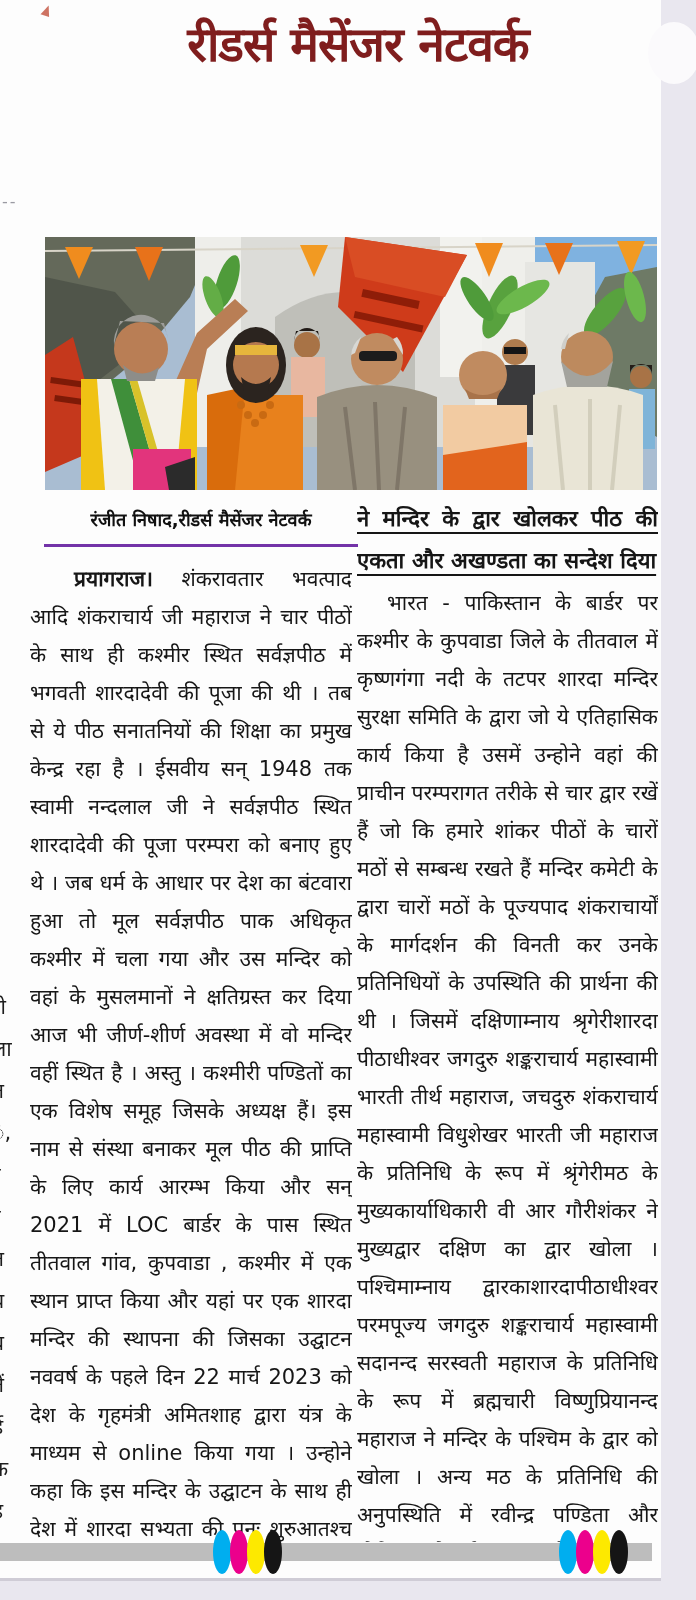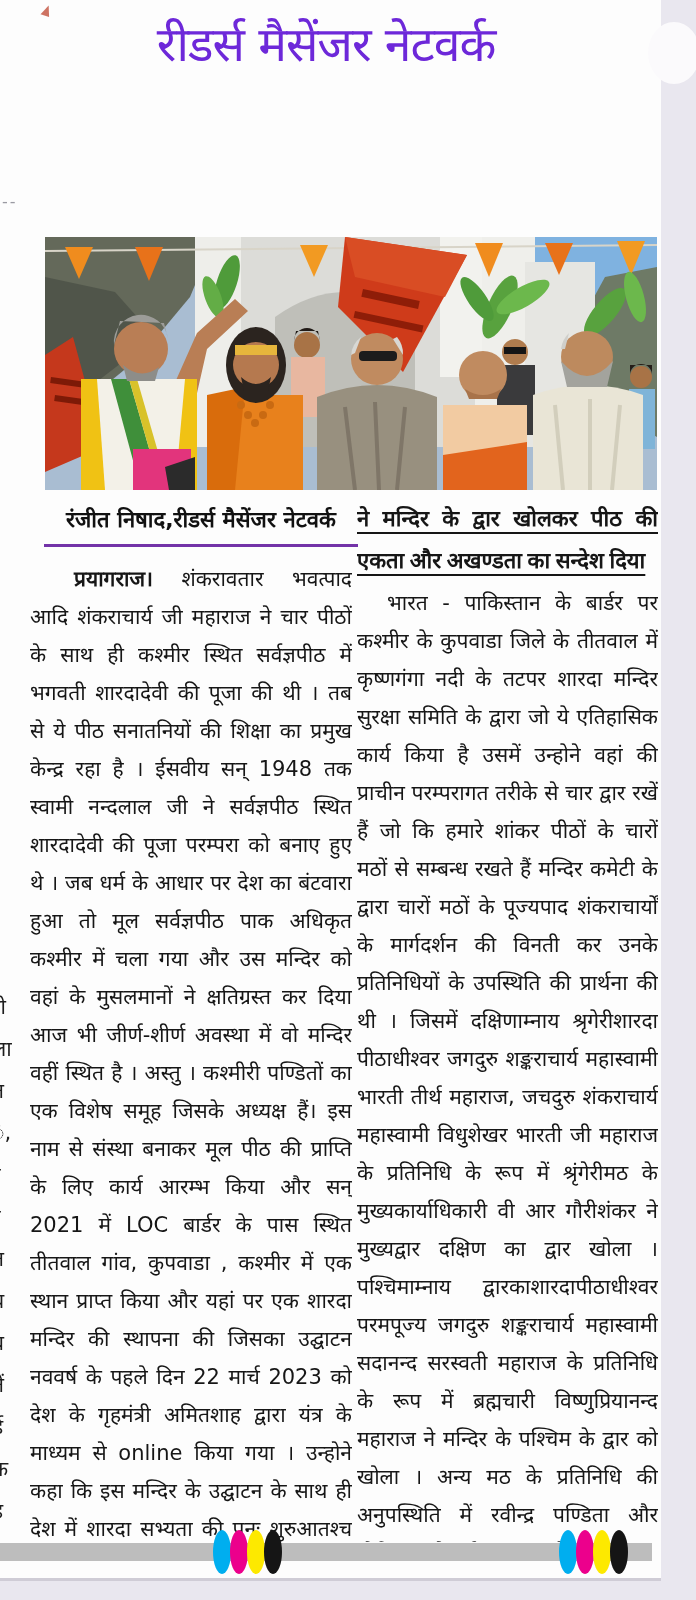--- a/index.html
+++ b/index.html
@@ -25,51 +25,51 @@
   .corner-mark{
     position:absolute;left:42px;top:5px;width:0;height:0;
     border-left:5px solid transparent;border-right:4px solid transparent;
     border-bottom:11px solid #c65a48;transform:rotate(18deg);opacity:.85;
   }
   .edge-dashes{
     position:absolute;left:2px;top:192px;color:#9a9aa2;font-size:16px;letter-spacing:2px;
   }
   
   .headline{
-    position:absolute;left:12px;top:6px;width:628px;text-align:center;
-    color:#6d28d9;font-weight:normal;
+    position:absolute;left:44px;top:6px;width:628px;text-align:center;
+    color:#7f1d1d;font-weight:bold;
   }
   .headline .hl{
     font-size:48px;line-height:77px;letter-spacing:-1px;white-space:nowrap;
   }
   
   .photo{
     position:absolute;left:45px;top:237px;width:612px;height:253px;overflow:hidden;
     background:#b3bfc9;
   }
   
   .byline{
     position:absolute;left:44px;top:500px;width:314px;text-align:center;
-    font-size:22px;font-weight:bold;color:#111;line-height:40px;
+    font-size:18px;font-weight:bold;color:#111;line-height:40px;
   }
   .byline-rule{
     position:absolute;left:44px;top:544px;width:314px;height:3px;background:#7333a8;
   }
   
   .col{
     position:absolute;color:#161616;font-size:21px;line-height:38px;
     text-align:justify;overflow:hidden;
   }
   .col-left{left:30px;top:560px;width:322px;height:982px;}
   .col-right{left:357px;top:498px;width:301px;height:1044px;}
   .para{margin:0;text-indent:44px;}
   .lead{font-weight:bold;}
   .subhead{
     font-weight:bold;
-    text-decoration:underline;text-decoration-thickness:2px;text-underline-offset:6px;font-family:Liberation Serif, serif;
+    text-decoration:underline;text-decoration-thickness:2px;text-underline-offset:6px;
   }
   .subhead-right{text-align:justify;font-size:22px;line-height:42px;margin-bottom:2px;}
   
   .edge-frags{
     position:absolute;left:-8px;top:986px;width:30px;color:#1d1d1d;font-size:21px;
   }
   .edge-frag{height:42px;line-height:42px;}
   
   .reg-bar{
     position:absolute;left:0;top:1543px;width:652px;height:18px;background:#bdbdbd;

